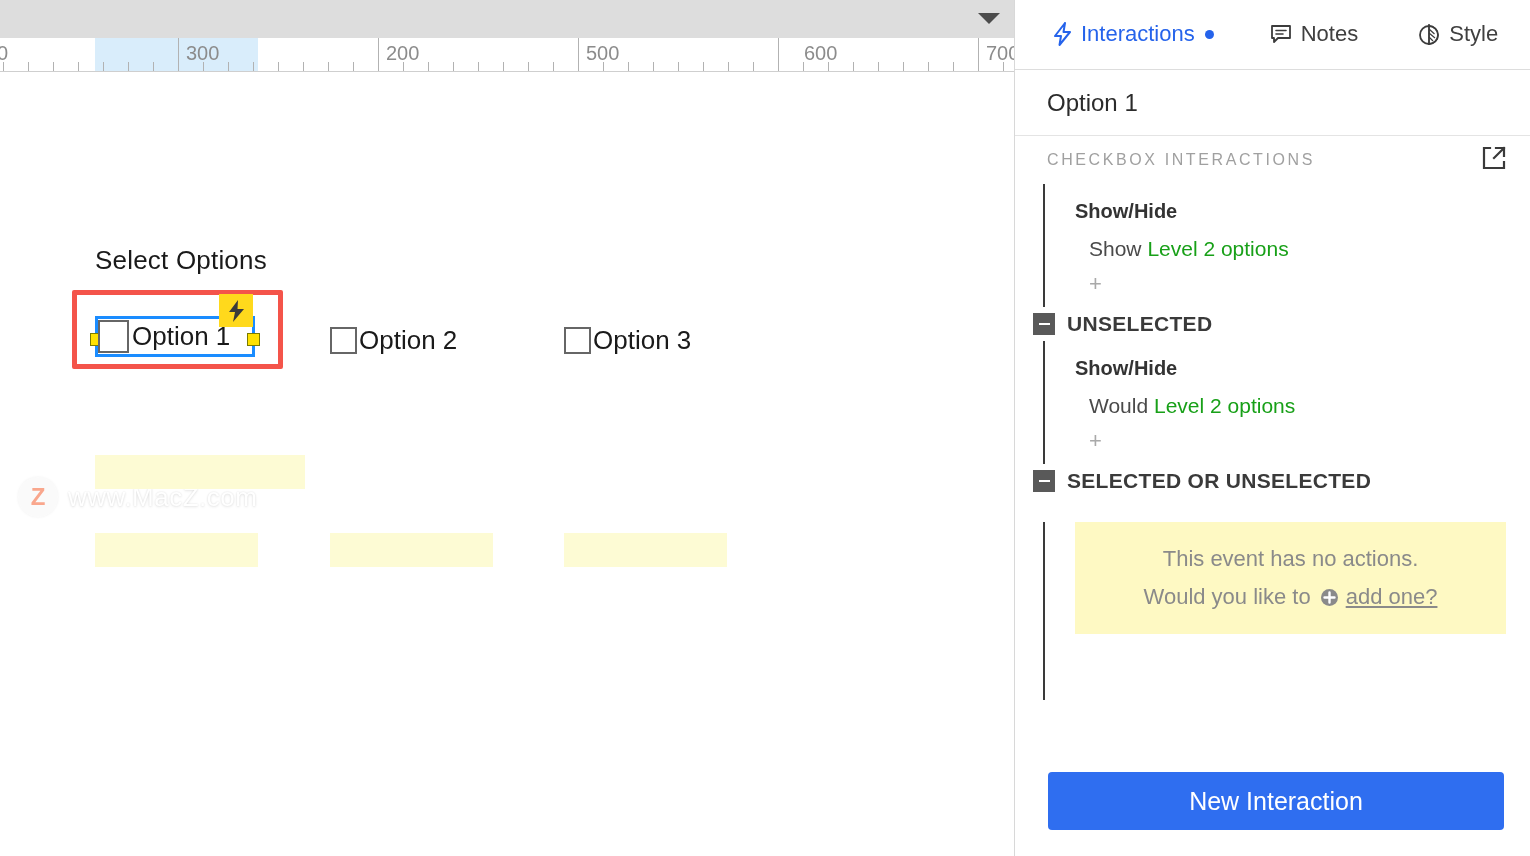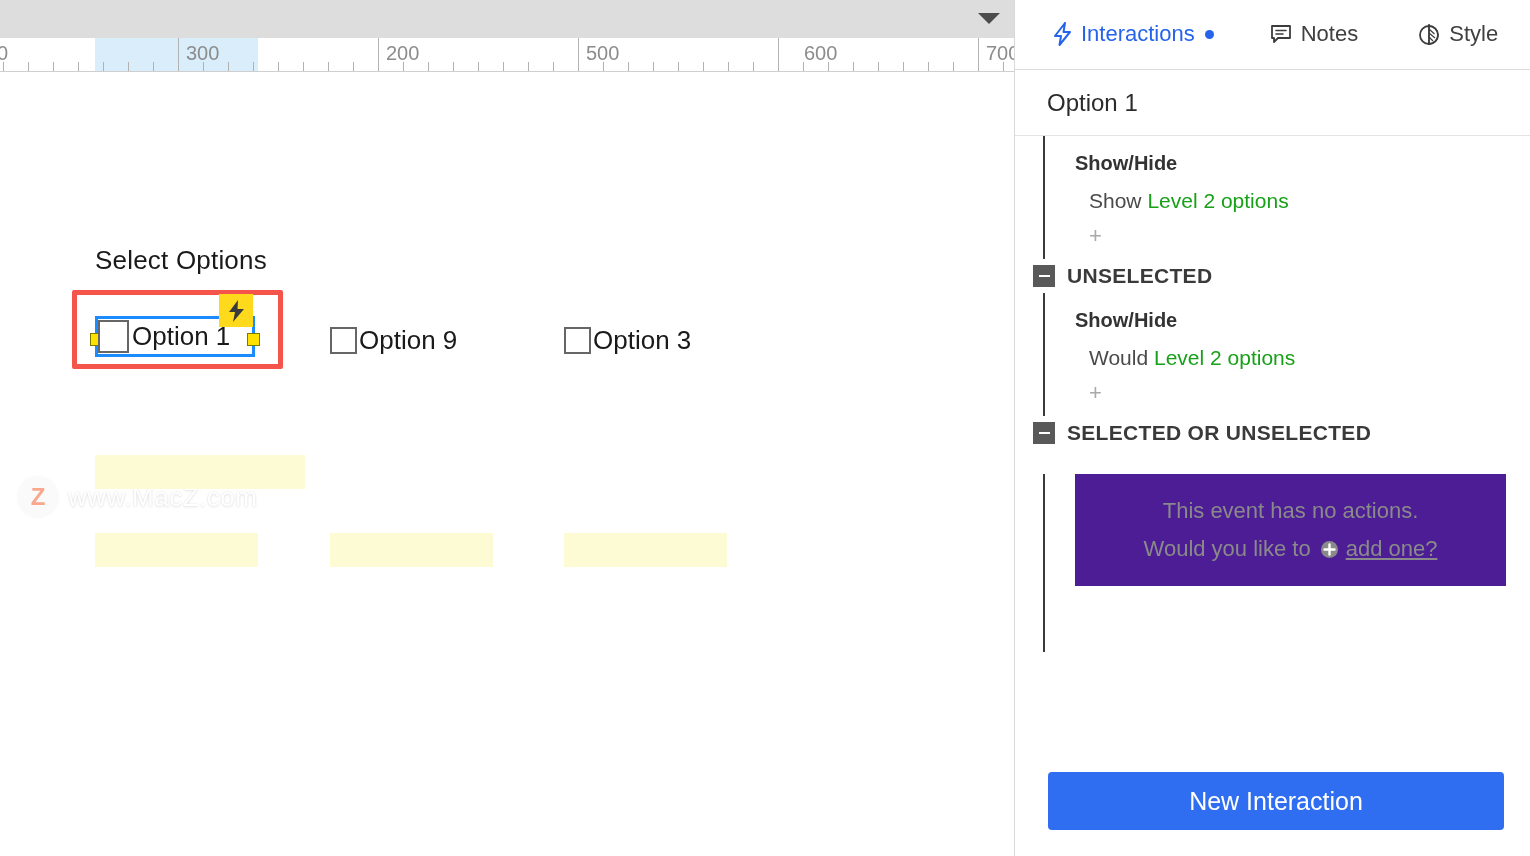--- a/index.html
+++ b/index.html
@@ -258,21 +258,21 @@
 
   #empty-event-body {
     position: relative;
     margin-left: 28px;
     border-left: 2px solid #3a3a3a;
     padding-left: 4px;
     height: 178px;
   }
   #empty-box {
     margin: 24px 24px 0 26px;
-    background: #4c1d95;
+    background: #fef9c3;
     height: 112px;
     display: flex; flex-direction: column;
     align-items: center; justify-content: center;
   }
   #empty-line1 { font-size: 22px; color: #8a8a8a; }
   #empty-line2 {
     font-size: 22px; color: #8a8a8a;
     margin-top: 12px;
     display: flex; align-items: center;
   }
@@ -374,21 +374,21 @@
         </div>
         <div id="lightning-badge">
           <svg width="17" height="22" viewBox="0 0 17 22" aria-hidden="true">
             <path d="M10 0 L1 12 L7 12 L5 22 L16 9 L9.5 9 Z" fill="#3a3a3a"></path>
           </svg>
         </div>
       </div>
 
       <div class="cb-group" style="left:330px; top:253px;">
         <div class="cb-box"></div>
-        <div class="cb-label">Option 9</div>
+        <div class="cb-label">Option 2</div>
       </div>
 
       <div class="cb-group" style="left:564px; top:253px;">
         <div class="cb-box"></div>
         <div class="cb-label">Option 3</div>
       </div>
 
       <div id="watermark">
         <div id="wm-logo">Z</div>
         <div id="wm-text">www.MacZ.com</div>
@@ -438,20 +438,29 @@
           </svg>
         </span>
         <span class="tab-label">Style</span>
       </div>
     </div>
 
     <div id="object-name-bar">
       <span id="object-name">Option 1</span>
     </div>
 
+    <div id="section-header">
+      <span id="section-title">CHECKBOX INTERACTIONS</span>
+      <span id="external-link-icon">
+        <svg width="28" height="28" viewBox="0 0 28 28" aria-hidden="true">
+          <path d="M10 4 H4 V24 H24 V18" fill="none" stroke="#3a3a3a" stroke-width="2.2" stroke-linecap="square"></path>
+          <path d="M14 14 L24 4 M16 4 H24 V12" fill="none" stroke="#3a3a3a" stroke-width="2.2" stroke-linecap="square"></path>
+        </svg>
+      </span>
+    </div>
 
     <div class="event-group">
       <div class="event-body">
         <div class="action-title">Show/Hide</div>
         <div class="action-line">
           <span>Show</span>
           <span class="action-target">Level 2 options</span>
         </div>
         <div class="add-plus">+</div>
       </div>

